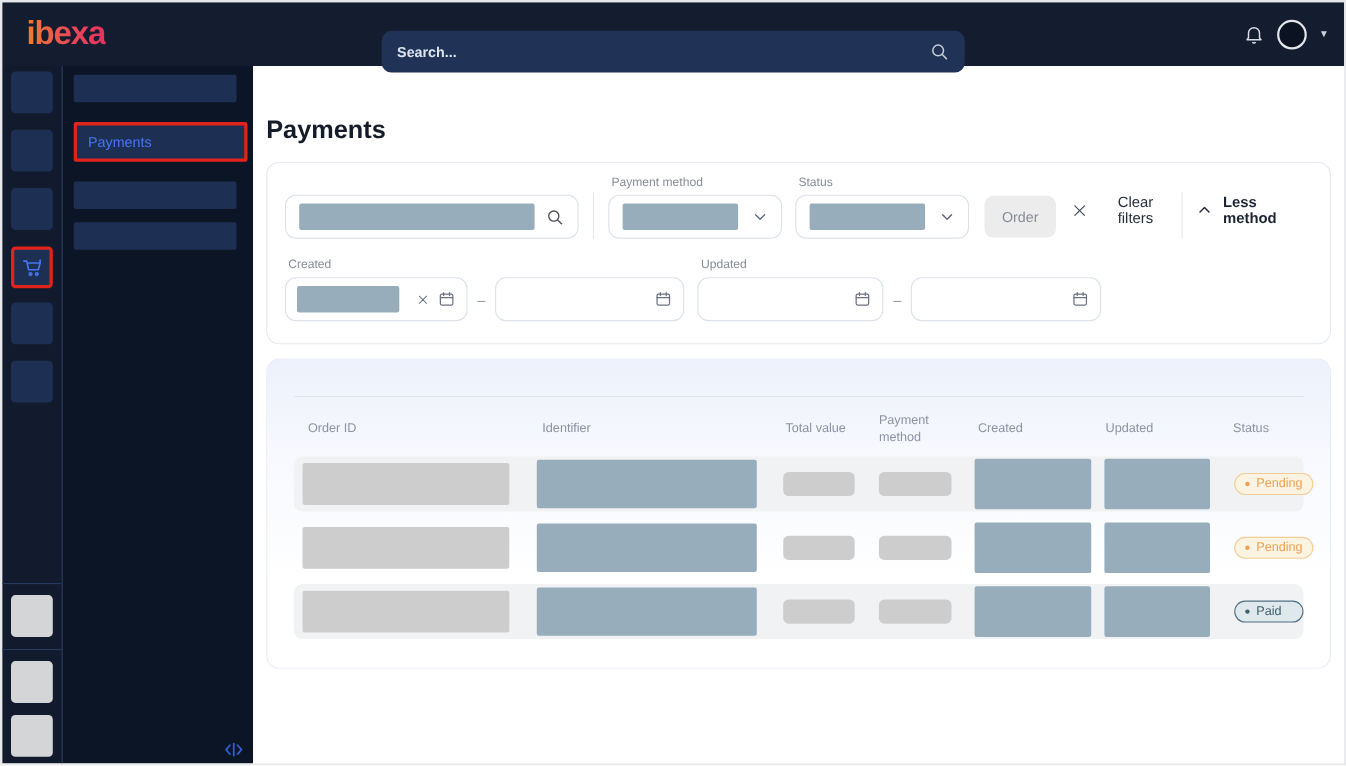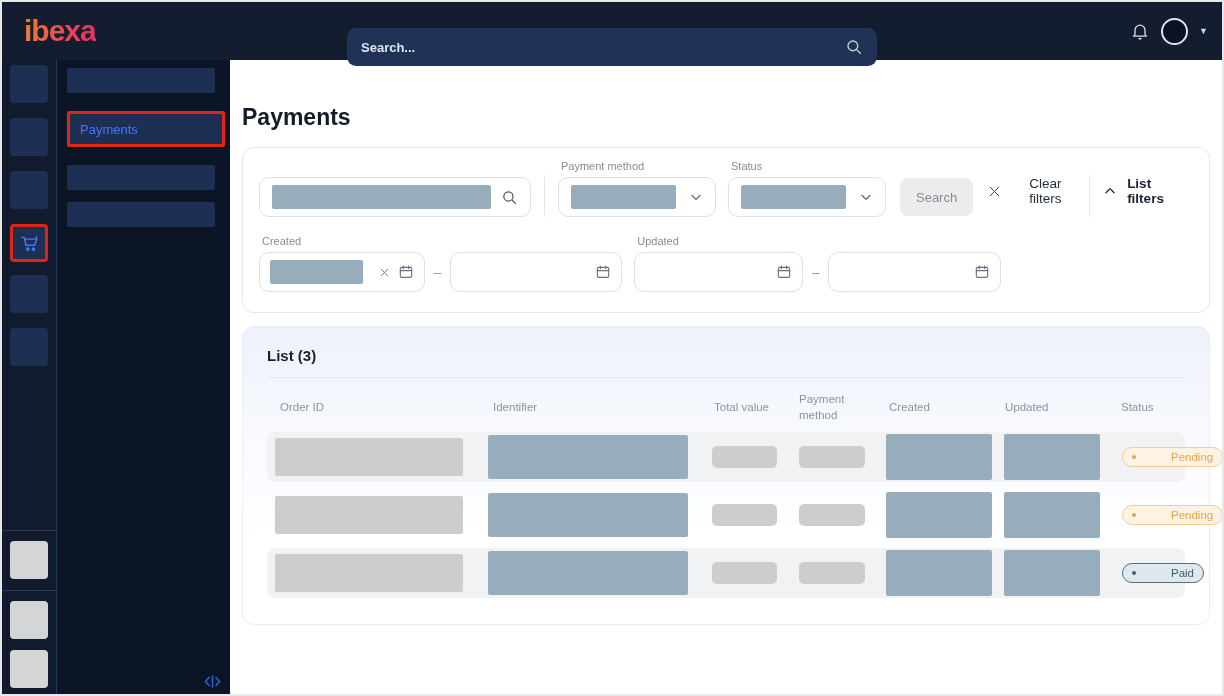--- a/index.html
+++ b/index.html
@@ -91,21 +91,21 @@
   .blk { border-radius:2px; }
   .blk.gray { background:#cdcdcd; }
   .blk.blue { background:#97adbc; }
   .b-id  { width:188px; height:38px; margin-left:8px; }
   .b-ord { width:200px; height:44px; margin-left:8px; }
   .b-tot { width:65px; height:22px; margin-left:11px; border-radius:5px; }
   .b-met { width:66px; height:22px; margin-left:10px; border-radius:5px; }
   .b-cre { width:106px; height:46px; margin-left:10px; }
   .b-upd { width:96px; height:46px; margin-left:5px; }
   .badge { display:inline-flex; align-items:center; margin-left:13px; padding:3px 9px; border-radius:999px;
-           font-size:11.5px; white-space:nowrap;gap:29px; }
+           font-size:11.5px; white-space:nowrap; }
   .badge .dot { width:4px; height:4px; border-radius:50%; background:currentColor; margin-right:6px; }
   .badge.pending { background:#fcf3e2; border:1px solid #f2cd96; color:#e9a34e; }
   .badge.paid { background:#dfe8ec; border:1px solid #527083; color:#3f5f6e; }
 
   svg { display:block; }
 </style>
 </head>
 <body>
 
 <div class="frame" data-interactable="false">
@@ -208,37 +208,37 @@
             <label data-interactable="false">Status</label>
             <div class="inputish dropdown" data-interactable="true">
               <span class="redact-b" data-interactable="false"></span>
               <span data-interactable="false">
                 <svg width="14" height="14" viewBox="0 0 24 24" fill="none" stroke="#5a6270" stroke-width="2" stroke-linecap="round" stroke-linejoin="round">
                     <path d="M5 9l7 7 7-7"></path>
                   </svg>
               </span>
             </div>
           </div>
-          <button class="btn-apply" data-interactable="true">Search</button>
+          <button class="btn-apply" data-interactable="true">Order</button>
           <div class="btn-clear" data-interactable="true">
             <span data-interactable="false">
               <svg width="15" height="15" viewBox="0 0 24 24" fill="none" stroke="#3c4553" stroke-width="1.6" stroke-linecap="round">
                   <path d="M5 5l14 14M19 5L5 19"></path>
                 </svg>
             </span>
             <span data-interactable="false">Clear filters</span>
           </div>
           <div class="vdiv push" data-interactable="false"></div>
           <div class="btn-less" data-interactable="true">
             <span data-interactable="false">
               <svg width="14" height="14" viewBox="0 0 24 24" fill="none" stroke="#1c2432" stroke-width="2.2" stroke-linecap="round" stroke-linejoin="round">
                   <path d="M5 15l7-7 7 7"></path>
                 </svg>
             </span>
-            <span data-interactable="false">List filters</span>
+            <span data-interactable="false">Less method</span>
           </div>
         </div>
 
         <div class="frow2" data-interactable="false">
           <div class="dgroup-wrap" data-interactable="false">
             <label class="field-label" style="display:block;font-size:11px;color:#868d98;margin:0 0 5px 3px;" data-interactable="false">Created</label>
             <div class="dgroup" data-interactable="false">
               <div class="inputish dinput d1" data-interactable="true">
                 <span class="redact-b" data-interactable="false"></span>
                 <span data-interactable="true">
@@ -286,21 +286,20 @@
                       <path d="M8 3v4M16 3v4M3.5 10h17"></path>
                     </svg>
                 </span>
               </div>
             </div>
           </div>
         </div>
       </section>
 
       <section class="lpanel" data-interactable="false">
-        <div class="ltitle" data-interactable="false">List (3)</div>
         <div class="lrule" data-interactable="false"></div>
 
         <div class="tgrid thead" data-interactable="false">
           <span data-interactable="false">Order ID</span>
           <span data-interactable="false">Identifier</span>
           <span data-interactable="false">Total value</span>
           <span data-interactable="false">Payment method</span>
           <span data-interactable="false">Created</span>
           <span data-interactable="false">Updated</span>
           <span data-interactable="false">Status</span>

